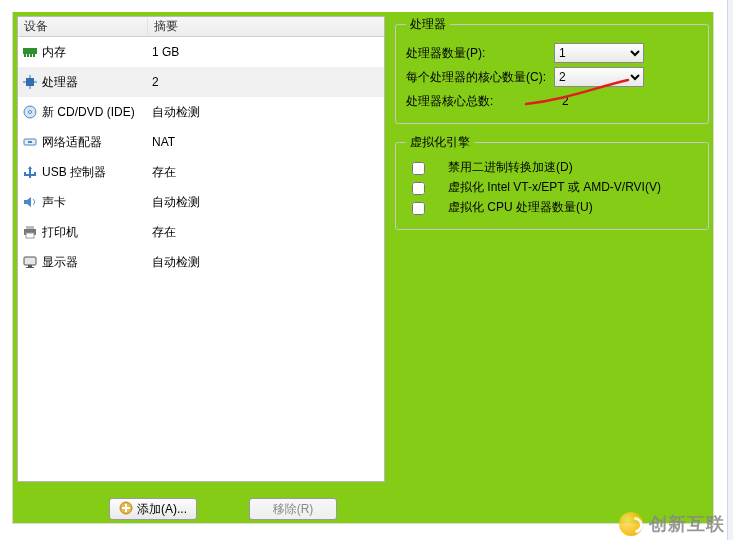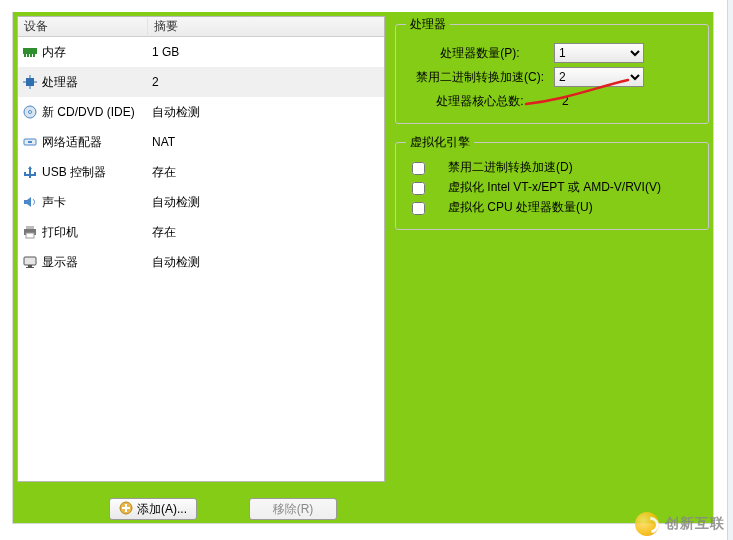--- a/index.html
+++ b/index.html
@@ -110,21 +110,21 @@
   }
   fieldset.grp legend {
     padding: 0 4px;
     color: #000;
   }
   .frow {
     display: flex;
     align-items: center;
     height: 24px;
   }
-  .frow label { flex: 0 0 148px; text-align: center; }
+  .frow label { flex: 0 0 148px; }
   select.drop {
     height: 20px;
     font-size: 12px;
     background: linear-gradient(#fdfdfd,#e9e9e9);
     border:1px solid #888;
   }
   select.drop.w90 { width: 90px;}
   select.drop.full { flex:1; }
   .chk-line {
     display: flex;
@@ -143,21 +143,21 @@
     pointer-events: none;
   }
   
   .wm {
     position: absolute;
     right: 8px; bottom: 4px;
     display: flex;
     align-items: center;
     gap:6px;
     color: #888;
-    font-size: 14px;
+    font-size: 18px;
     font-weight: bold;
     letter-spacing: 1px;
     opacity: .85;
   }
   .wm .logo {
     width: 24px; height:24px;
     border-radius: 50%;
     background: radial-gradient(circle at 35% 35%, #ffe36a 0%, #f6b800 60%, #d98a00 100%);
     position: relative;
   }
@@ -306,21 +306,21 @@
       <legend>处理器</legend>
 
       <div class="frow">
         <label>处理器数量(P):</label>
         <select class="drop w90">
           <option>1</option>
         </select>
       </div>
 
       <div class="frow">
-        <label>禁用二进制转换加速(C):</label>
+        <label>每个处理器的核心数量(C):</label>
         <select class="drop w90">
           <option>2</option>
         </select>
       </div>
 
       <div class="frow">
         <label>处理器核心总数:</label>
         <span class="total-val">2</span>
       </div>
     </fieldset>

